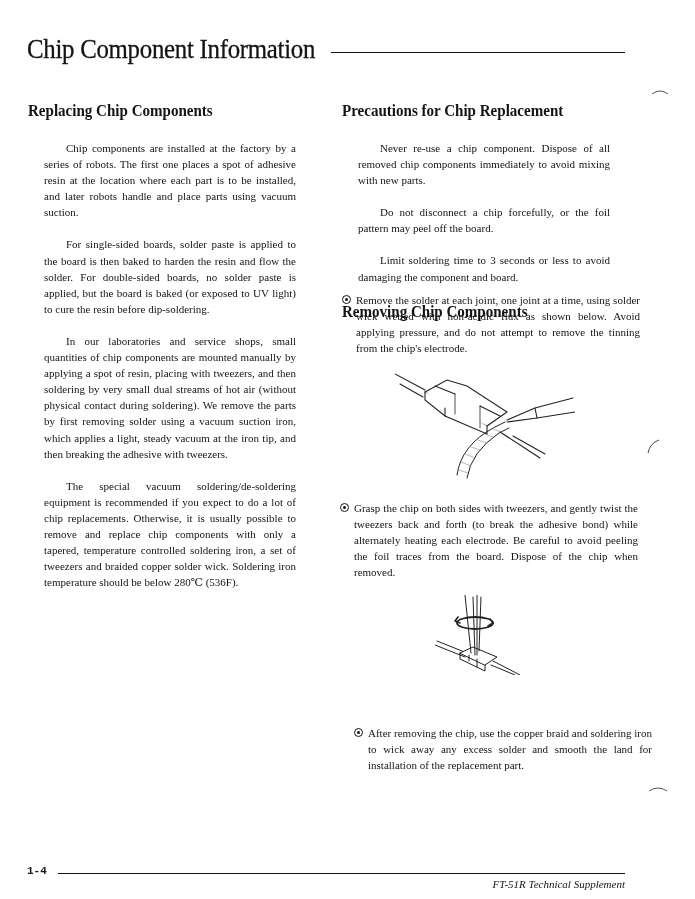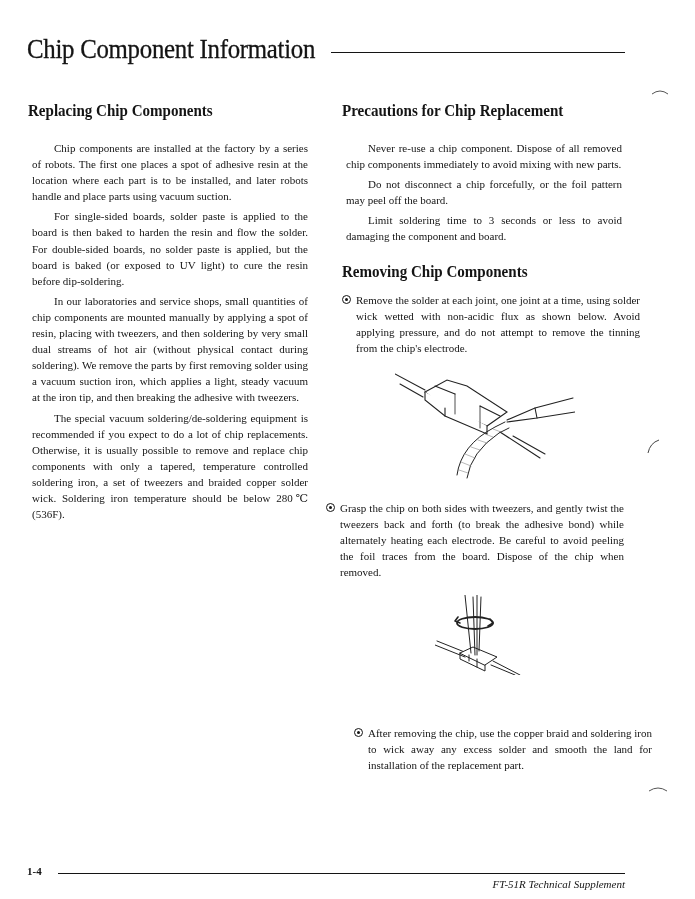--- a/index.html
+++ b/index.html
@@ -19,44 +19,44 @@
     border-top: 1.5px solid #141414;
   }
   .col { position: absolute; top: 102px; width: 284px; }
   .col-left { left: 28px; }
   .col-right { left: 342px; font-family: Liberation Serif, serif; }
   .section-heading {
     font-size: 16px; margin: 0 0 20px 0; font-weight: bold;
     transform: scaleX(0.94); transform-origin: left center; white-space: nowrap;
   }
   .para {
-    font-size: 11px; line-height: 16.1px; margin: 4px; text-align: justify;
+    font-size: 11px; line-height: 16.1px; margin: 16px; text-align: justify;
     text-indent: 22px;
   }
   .heading-2 { margin-top: 18px; }
   .bullet {
     position: relative; padding-left: 14px; font-size: 11px; line-height: 16.1px;
     text-align: justify; margin: 0;
   }
   .bullet-icon {
     position: absolute; left: 0; top: 3px; width: 9px; height: 9px;
     border: 1px solid #141414; border-radius: 50%; box-sizing: border-box;
   }
   .bullet-icon::after {
     content: ""; position: absolute; left: 2px; top: 2px; width: 3px; height: 3px;
     background: #141414; border-radius: 50%;
   }
   .figure { position: absolute; }
   .fig1 { left: 395px; top: 370px; width: 180px; height: 110px; }
   .fig2 { left: 435px; top: 595px; width: 90px; height: 80px; }
   .bullet-1 { position: absolute; left: 342px; top: 292px; width: 284px; }
-  .bullet-2 { position: absolute; left: 326px; top: 500px; width: 284px; }
+  .bullet-2 { position: absolute; left: 340px; top: 500px; width: 284px; }
   .bullet-3 { position: absolute; left: 354px; top: 725px; width: 284px; }
   .footer-num {
-    position: absolute; left: 27px; top: 865px; font-family: Liberation Serif, serif;
+    position: absolute; left: 27px; top: 865px; font-family: Liberation Mono, monospace;
     font-size: 11px; font-weight: bold;
   }
   .footer-rule {
     position: absolute; left: 58px; top: 873px; width: 567px; height: 0;
     border-top: 1.5px solid #141414;
   }
   .footer-title {
     position: absolute; right: 70px; top: 878px; font-size: 11px;
     font-style: italic; font-weight: normal; white-space: nowrap;
   }

